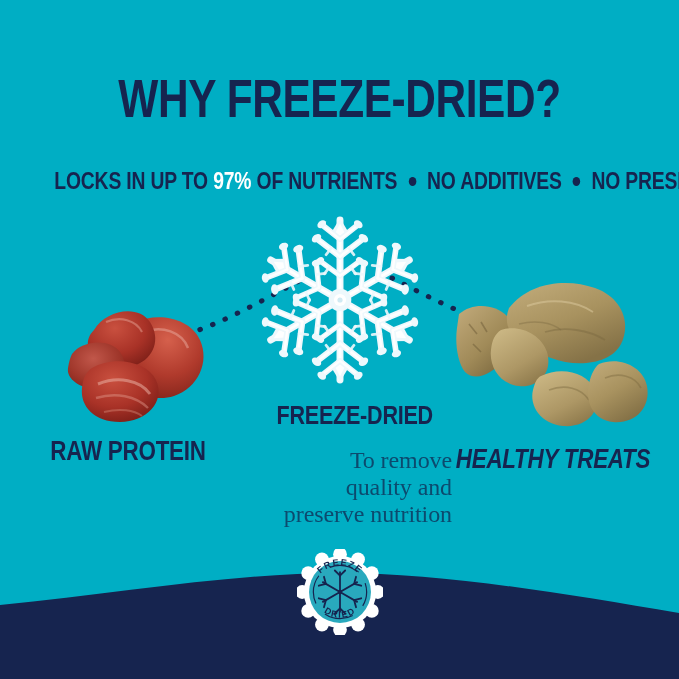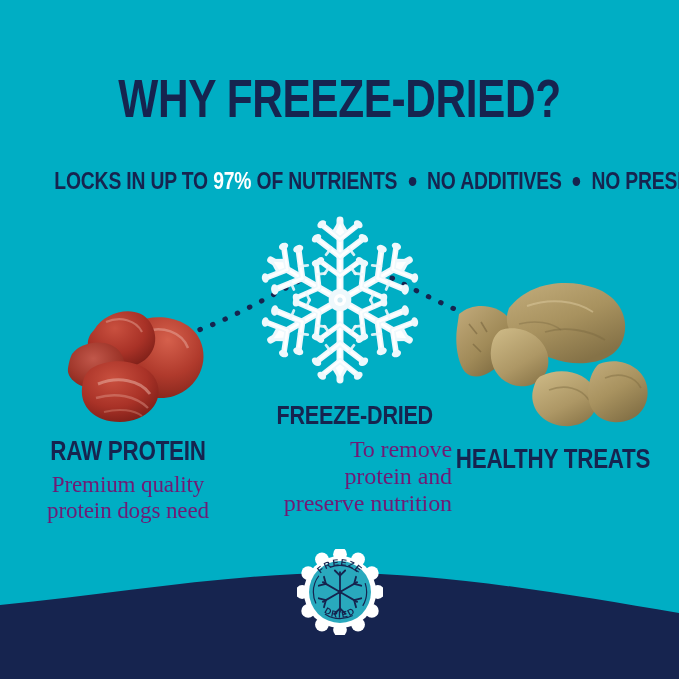--- a/index.html
+++ b/index.html
@@ -89,39 +89,39 @@
     left:455px; top:272px;
     width:200px; height:160px;
     z-index:4;
   }
   .meat-wrap svg, .treats-wrap svg { display:block; width:100%; height:100%; }
 
   
   .col { position:absolute; text-align:center; z-index:6; }
   #col-left   { left:8px;   top:436px; width:240px;text-align:center; }
   #col-mid    { left:228px; top:400px; width:224px;text-align:right; }
-  #col-right  { left:434px; top:444px; width:238px; }
+  #col-right  { left:434px; top:444px; width:238px;font-style:italic; }
 
   .col-title {
     color:#16244f;
     font-weight:bold;
     font-size:27px;
     line-height:30px;
     letter-spacing:-0.3px;
     transform:scaleX(0.83);
     white-space:nowrap;
   }
   #col-mid .col-title { font-size:26px; }
 
   .col-body {
-    color:#701a75;
+    color:#0c4a6e;
     font-family:"Liberation Serif", serif;
     font-size:23px;
     line-height:26px;
-    margin-top:6px;
+    margin-top:17px;
     letter-spacing:-0.1px;
   }
   #col-mid .col-body { font-size:24px; line-height:27px; }
 
   
   .badge {
     position:absolute;
     left:297px; top:549px;
     width:86px; height:86px;
     z-index:8;
@@ -293,31 +293,27 @@
       </g>
 
       <circle cx="100" cy="100" r="13" fill="#eef8fc"></circle>
       <circle cx="100" cy="100" r="7" fill="#ffffff"></circle>
       <circle cx="100" cy="100" r="3" fill="#cfeaf3"></circle>
     </svg>
   </div>
 
   <div class="col" id="col-left">
     <div class="col-title">RAW PROTEIN</div>
-    <div class="col-body">
-      <div>Premium quality</div>
-      <div>protein dogs need</div>
-    </div>
   </div>
 
   <div class="col" id="col-mid">
     <div class="col-title">FREEZE-DRIED</div>
     <div class="col-body">
       <div>To remove</div>
-      <div>protein and</div>
+      <div>quality and</div>
       <div>preserve nutrition</div>
     </div>
   </div>
 
   <div class="col" id="col-right">
     <div class="col-title">HEALTHY TREATS</div>
   </div>
 
   <div class="badge">
     <svg viewBox="0 0 100 100" aria-hidden="true">

